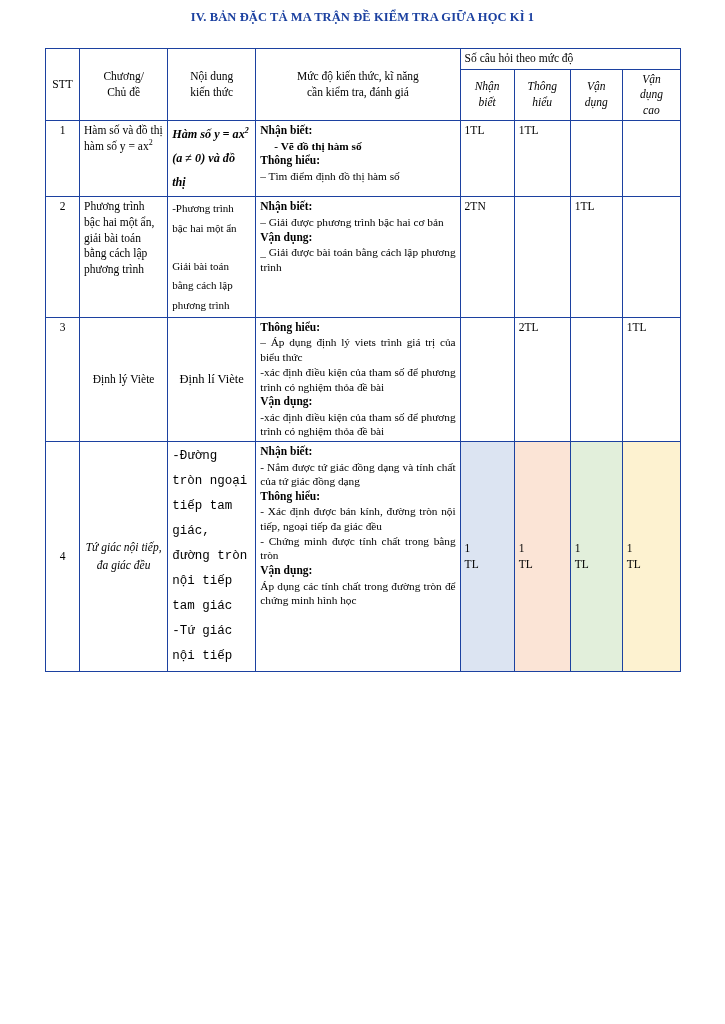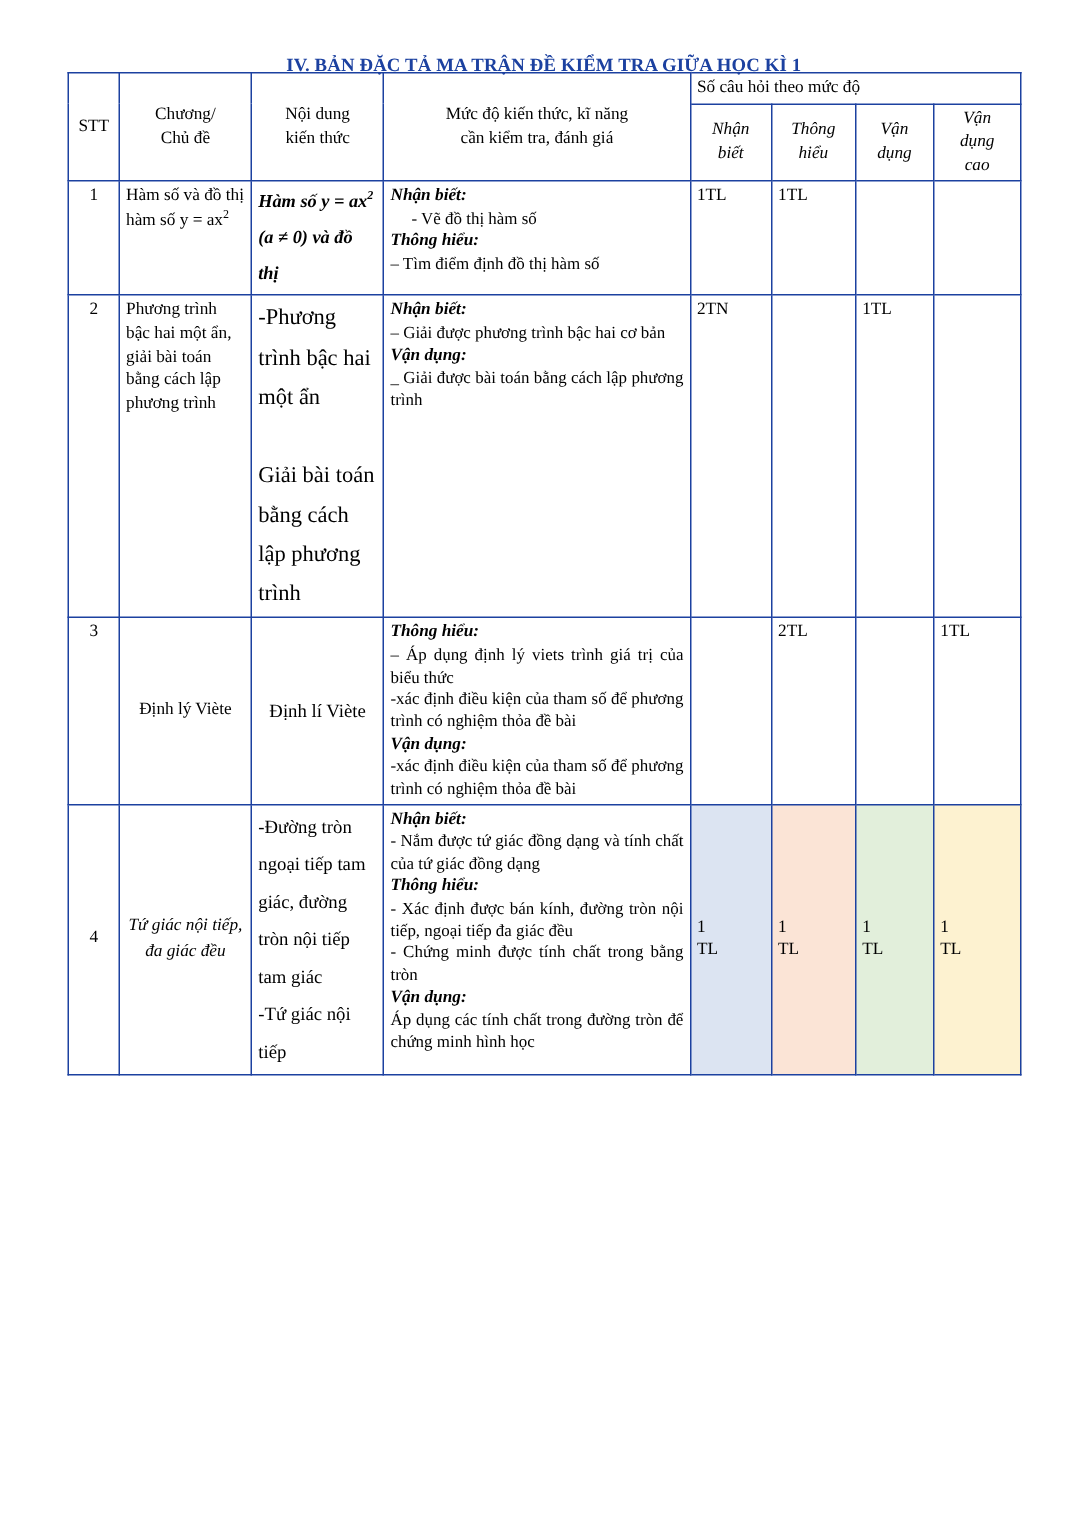--- a/index.html
+++ b/index.html
@@ -15,21 +15,21 @@
     position: relative;
   }
   .page {
     width: 725px;
     height: 1024px;
     position: relative;
     box-sizing: border-box;
   }
   .doc-title {
     position: absolute;
-    top: 36px;
+    top: 10px;
     left: 0;
     width: 725px;
     text-align: center;
     font-family: "Liberation Serif", serif;
     font-weight: bold;
     font-size: 12.5px;
     color: #1c41a0;
     letter-spacing: 0.1px;
   }
   table.matrix {
@@ -100,21 +100,20 @@
   .bi { font-weight: bold; font-style: italic; }
   .small-just {
     font-size: 11.3px;
     line-height: 1.3;
     text-align: justify;
   }
   .justified { text-align: justify; }
   .indent-dash { display: block; }
   .lbl {
     font-weight: bold;
-    font-style: italic;
     display: block;
   }
   .center-mid {
     text-align: center;
     vertical-align: middle !important;
   }
   .cellpad-lg { padding: 4px 5px; }
   .spaced-sm { line-height: 1.95; font-size: 12.2px; }
   .bg-nb { background: #dce4f2; }
   .bg-th { background: #fbe4d6; }
@@ -171,34 +170,34 @@
       <tr>
         <td class="cell-stt">1</td>
         <td class="big-text cellpad-lg">
           <span>Hàm số và đồ thị hàm số y = ax<sup>2</sup></span>
         </td>
         <td class="cellpad-lg">
           <span class="bi spaced-sm">Hàm số y = ax<sup>2</sup> (a ≠ 0) và đồ thị</span>
         </td>
         <td>
           <span class="lbl">Nhận biết:</span>
-          <span class="small-just indent-dash" style="padding-left:14px;">-   Vẽ đồ thị hàm số</span>
+          <span class="small-just indent-dash" style="padding-left:14px;font-weight:bold;">-   Vẽ đồ thị hàm số</span>
           <span class="lbl">Thông hiểu:</span>
           <span class="small-just indent-dash">– Tìm điểm định đồ thị hàm số</span>
         </td>
         <td class="cell-count">1TL</td>
         <td class="cell-count">1TL</td>
         <td class="cell-count"></td>
         <td class="cell-count"></td>
       </tr>
 
       <tr>
         <td class="cell-stt">2</td>
         <td class="big-text cellpad-lg">Phương trình bậc hai một ẩn, giải bài toán bằng cách lập phương trình</td>
-        <td class="cellpad-lg" style="font-size:15px; line-height:1.75;margin-left:19px;">
+        <td class="cellpad-lg" style="font-size:11px; line-height:1.75;margin-left:19px;">
           <span>-Phương trình bậc hai một ẩn</span><br><br>
           <span class="justified">Giải bài toán bằng cách lập phương trình</span>
         </td>
         <td>
           <span class="lbl">Nhận biết:</span>
           <span class="small-just indent-dash">– Giải được phương trình bậc hai cơ bản</span>
           <span class="lbl">Vận dụng:</span>
           <span class="small-just indent-dash">_ Giải được bài toán bằng cách lập phương trình</span>
         </td>
         <td class="cell-count">2TN</td>
@@ -222,21 +221,21 @@
         </td>
         <td class="cell-count"></td>
         <td class="cell-count">2TL</td>
         <td class="cell-count"></td>
         <td class="cell-count">1TL</td>
       </tr>
 
       <tr>
         <td class="cell-stt mid">4</td>
         <td class="center-mid bi cellpad-lg" style="font-size:11.5px; line-height:1.5;text-align:center;">Tứ giác nội tiếp, đa giác đều</td>
-        <td class="cellpad-lg" style="font-size:12.5px; line-height:2.0;">
+        <td class="cellpad-lg" style="font-size:12.5px; line-height:2.0;font-family:Liberation Mono, monospace;">
           <span>-Đường tròn ngoại tiếp tam giác, đường tròn nội tiếp tam giác</span><br>
           <span>-Tứ giác nội tiếp</span>
         </td>
         <td>
           <span class="lbl">Nhận biết:</span>
           <span class="small-just indent-dash">-   Nắm được tứ giác đồng dạng và tính chất của tứ giác đồng dạng</span>
           <span class="lbl">Thông hiểu:</span>
           <span class="small-just indent-dash">-   Xác định được bán kính, đường tròn nội tiếp, ngoại tiếp đa giác đều</span>
           <span class="small-just indent-dash">-   Chứng minh được tính chất trong bằng tròn</span>
           <span class="lbl">Vận dụng:</span>

